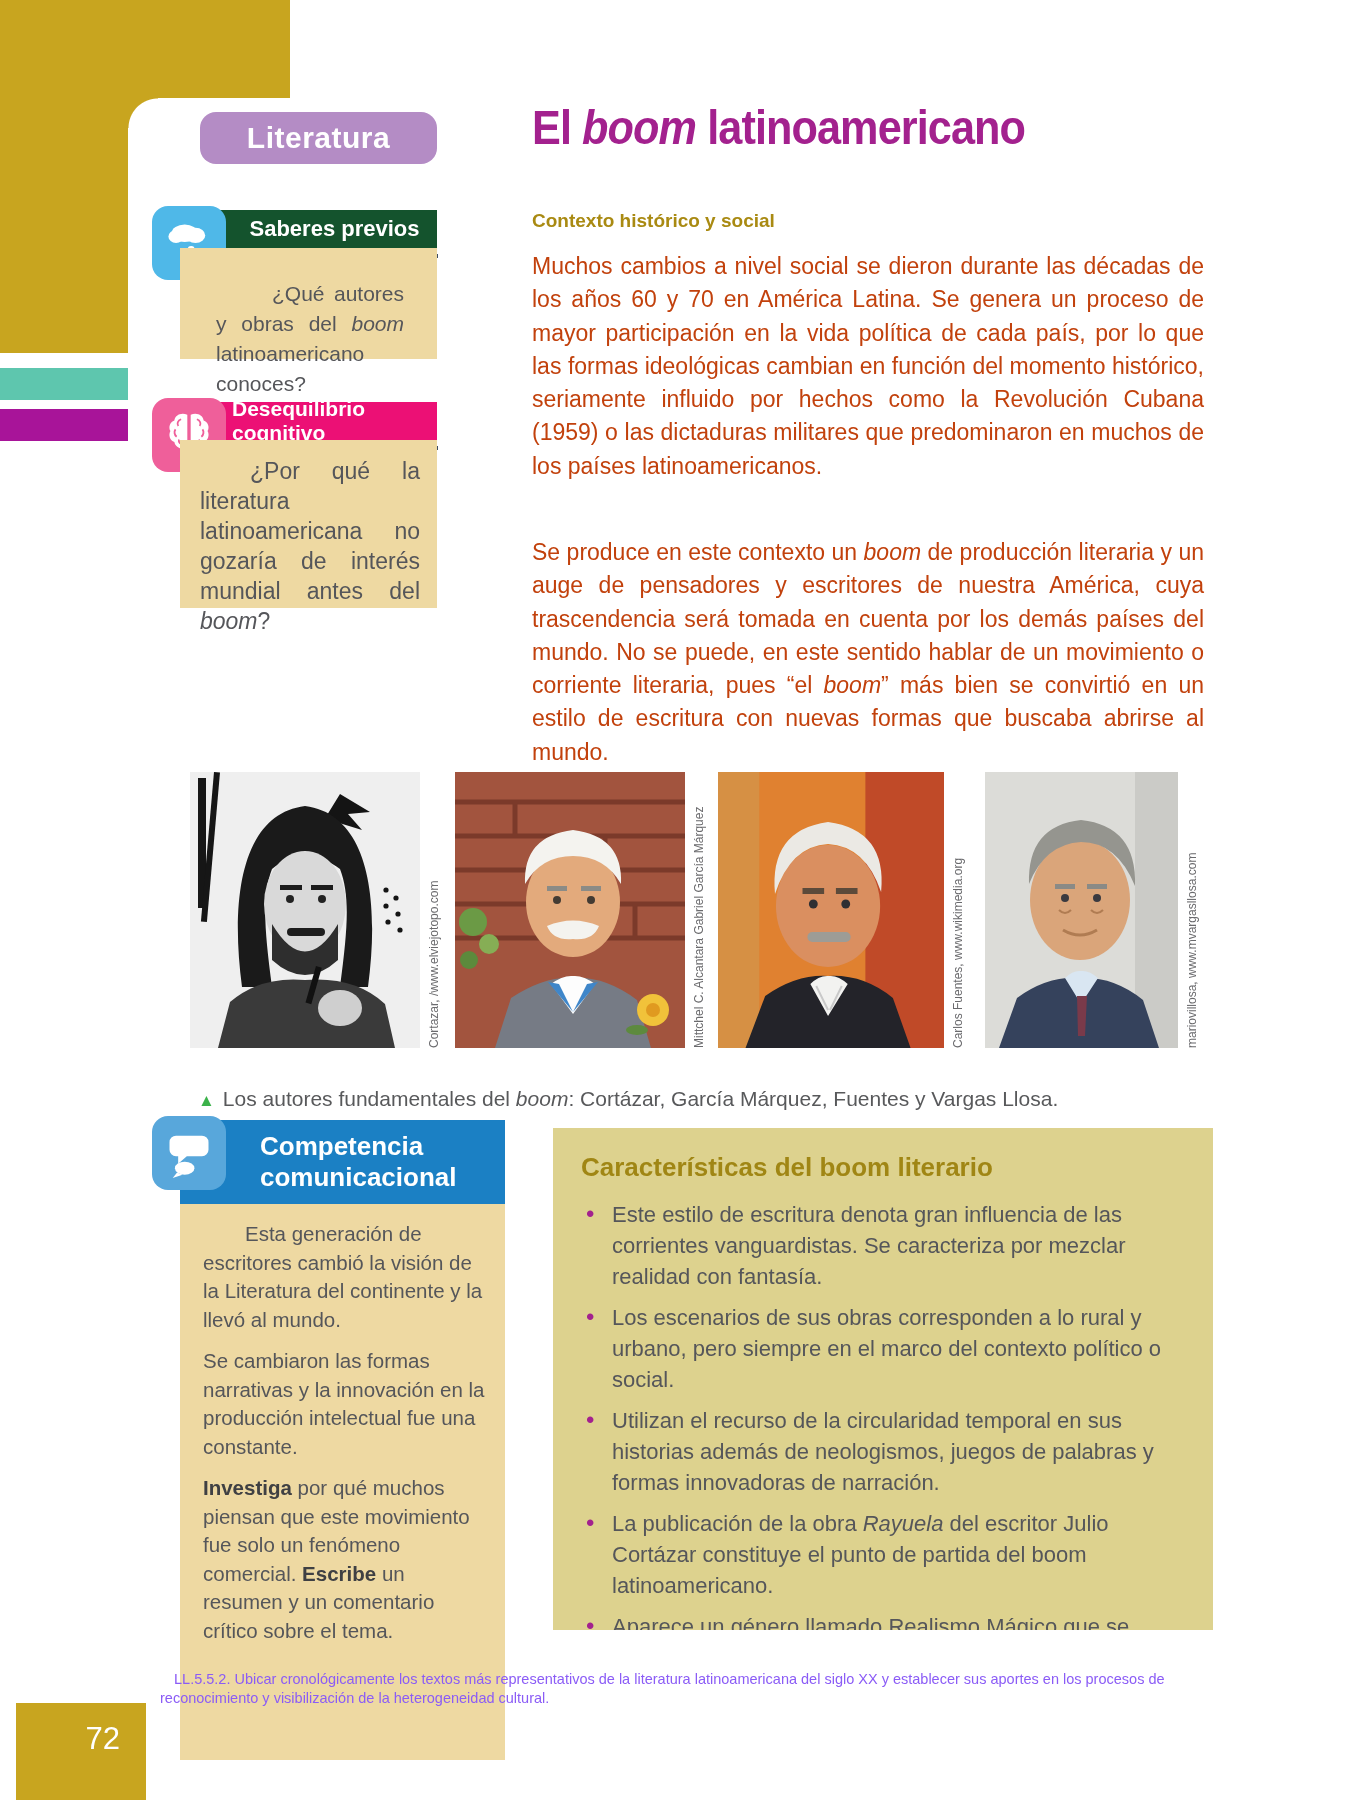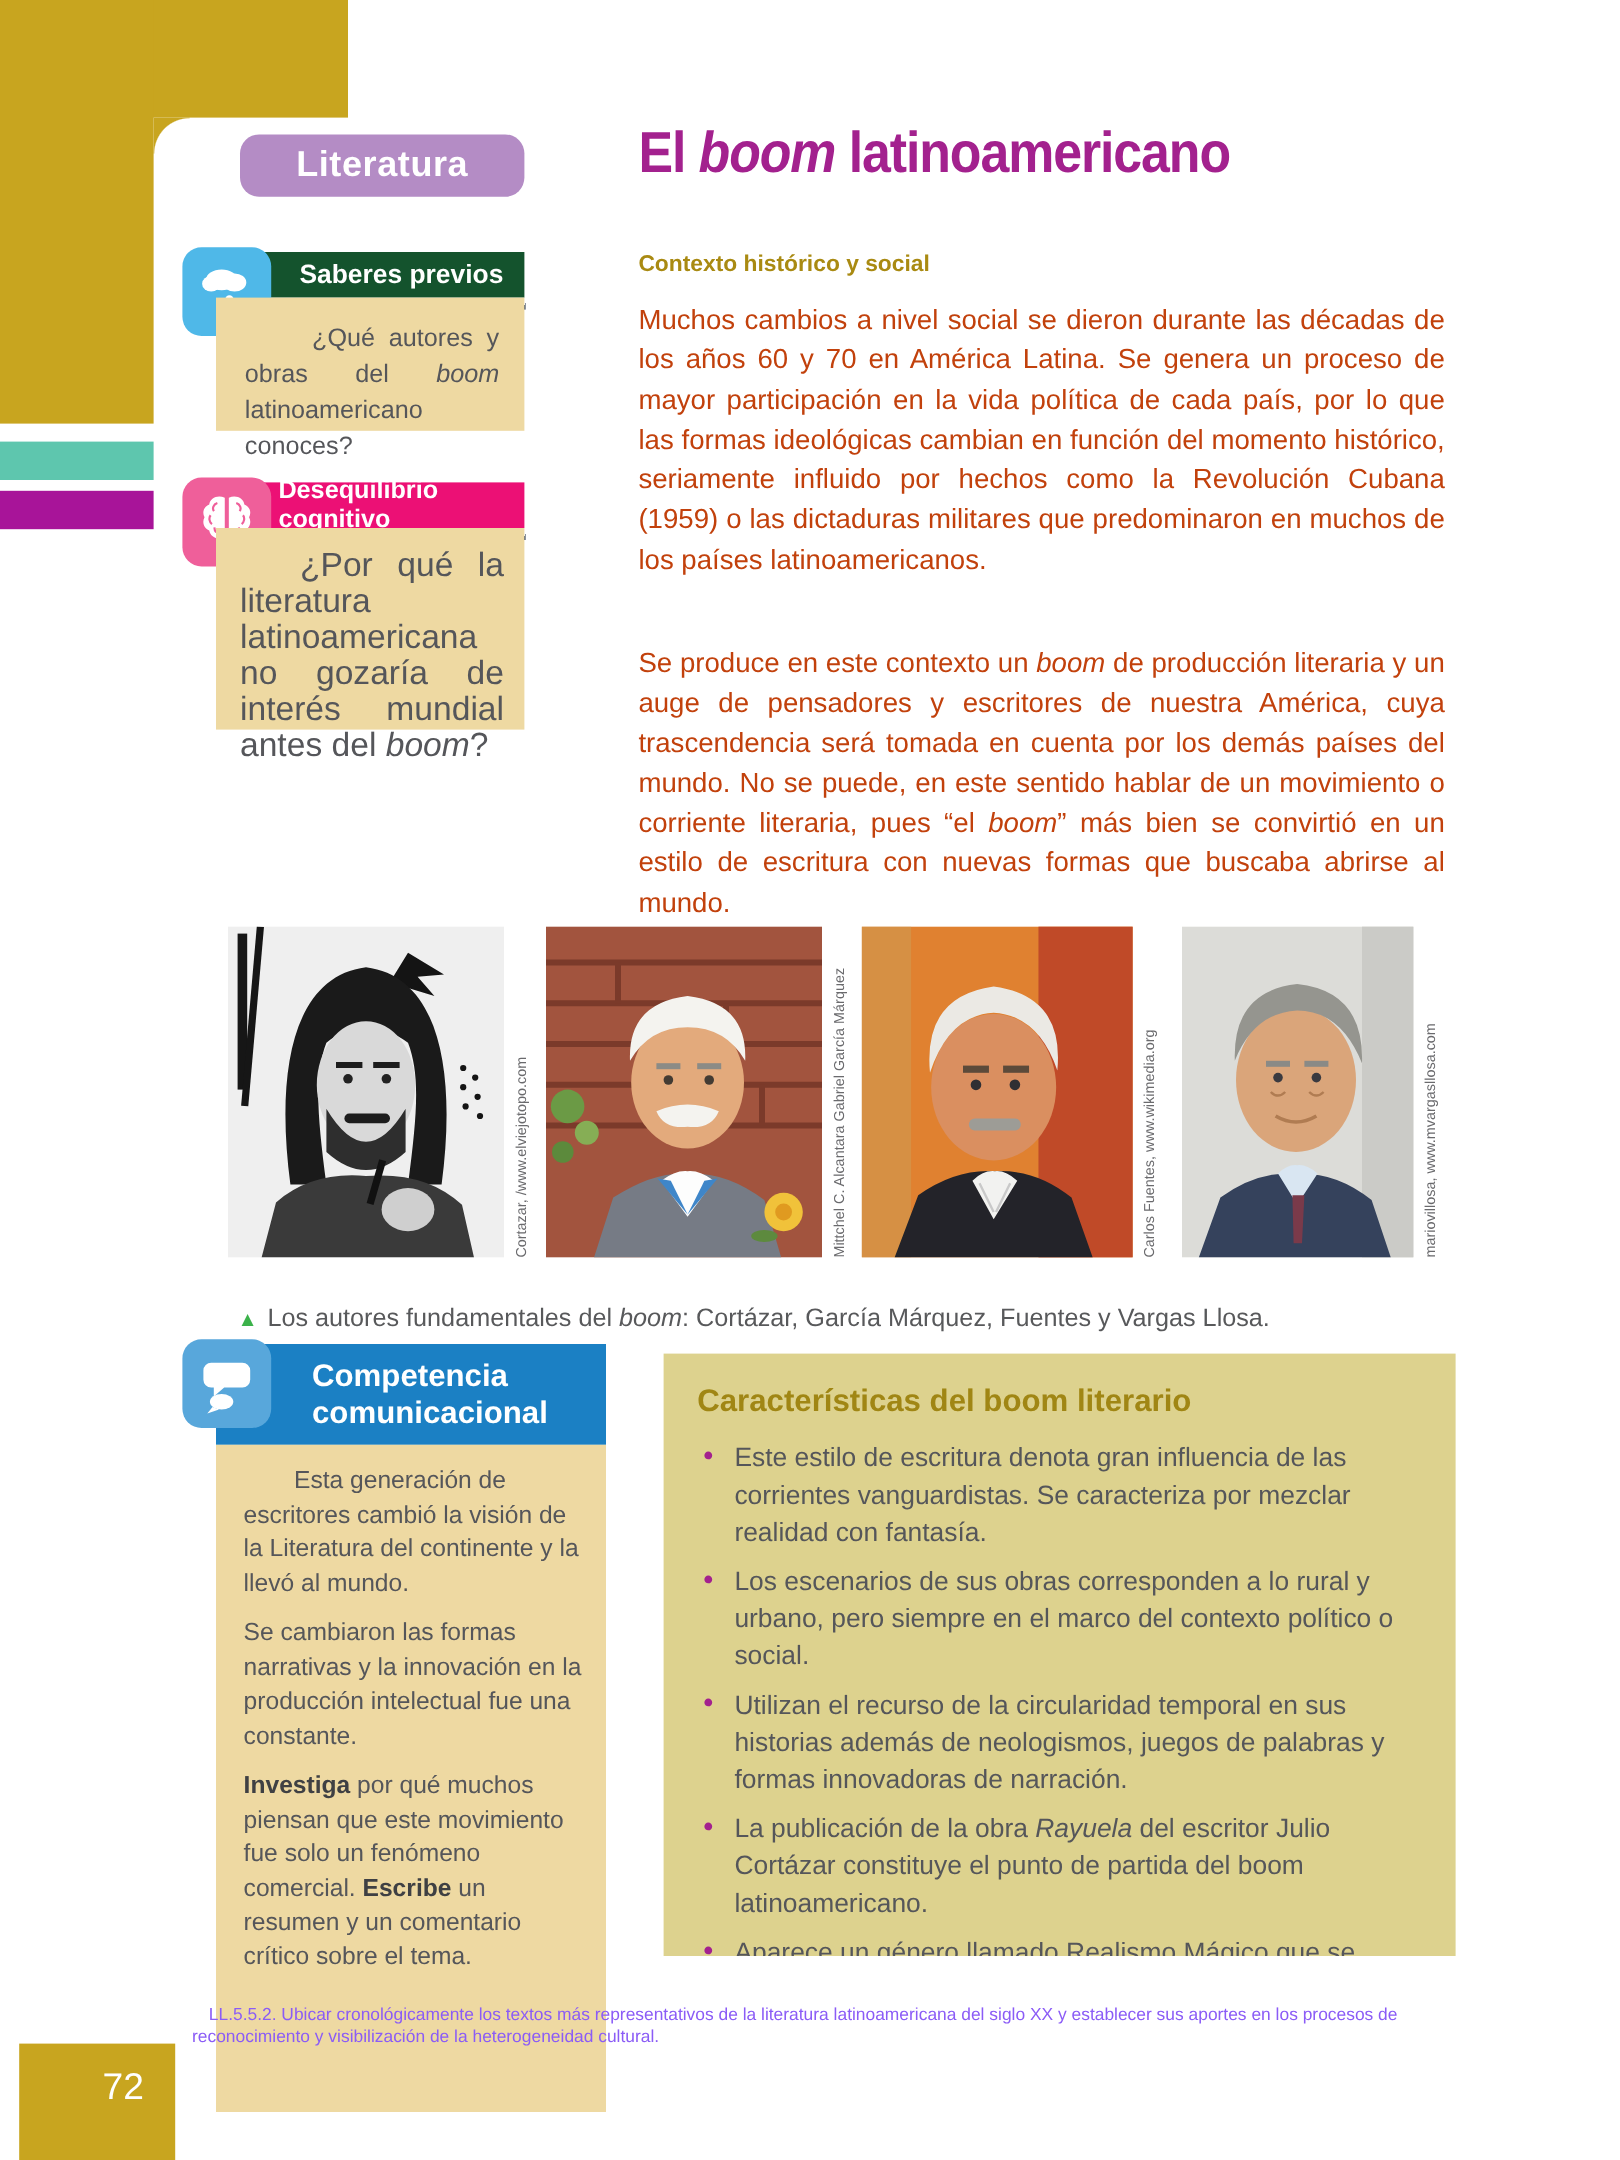--- a/index.html
+++ b/index.html
@@ -35,23 +35,23 @@
   .icon-deseq{left:152px;top:398px;background:#ef5f9a;}
   .icon-comp{left:152px;top:1116px;background:#58a7db;}
   .hatch{position:absolute;height:9px;
     background:repeating-linear-gradient(115deg,#3d4c63 0 2.5px,rgba(0,0,0,0) 2.5px 6.5px);}
   .hatch1{left:246px;top:249px;width:192px;}
   .hatch2{left:246px;top:441px;width:192px;}
   .hatch3{left:246px;top:1205px;width:259px;}
   .tanbox{position:absolute;background:#eed9a2;box-sizing:border-box;color:#55565a;}
   .box-saberes{left:180px;top:248px;width:257px;height:111px;padding:15px 17px 0 20px;
     font-size:21px;line-height:30px;text-align:justify;}
-  .box-saberes p{margin:4px;text-indent:56px;}
+  .box-saberes p{margin:16px;text-indent:56px;}
   .box-deseq{left:180px;top:440px;width:257px;height:168px;padding:16px 17px 0 20px;
-    font-size:28px;line-height:30px;text-align:justify;}
+    font-size:23px;line-height:30px;text-align:justify;}
   .box-deseq p{margin:0;text-indent:50px;}
   .box-comp{left:180px;top:1204px;width:325px;height:556px;padding:16px 20px 0 23px;
     font-size:20.5px;line-height:28.5px;overflow:hidden;}
   .box-comp p{margin:0 0 13px 0;}
   .box-comp p.first{text-indent:42px;}
   .b{font-weight:700;color:#3f4043;}
 
   
   .main-title{position:absolute;left:532px;top:100px;margin:0;color:#a3218e;
     font-size:48px;font-weight:700;letter-spacing:-1px;transform:scaleX(.9);transform-origin:left;}

